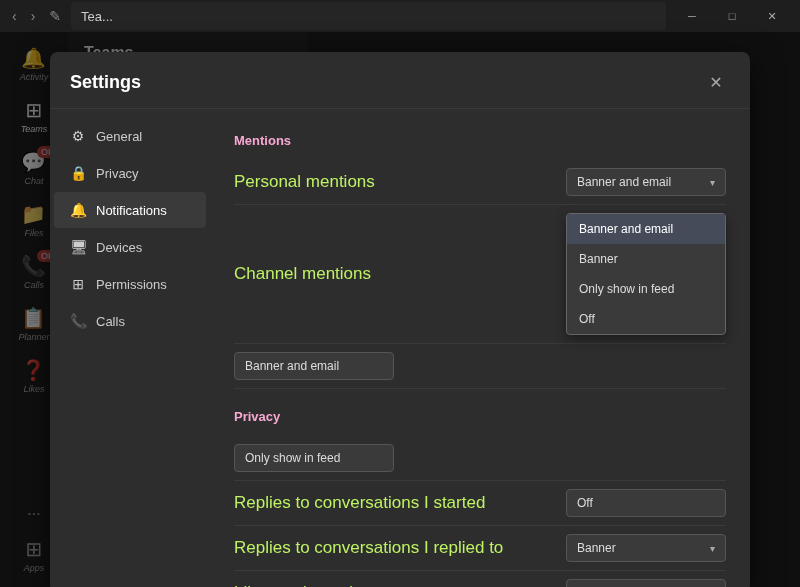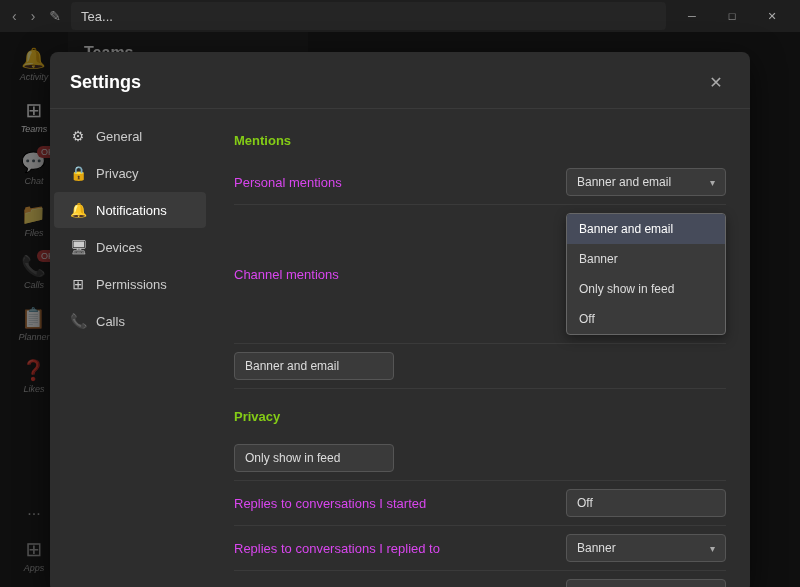--- a/index.html
+++ b/index.html
@@ -211,41 +211,41 @@
     }
     .settings-content::-webkit-scrollbar-thumb {
       background: #555;
       border-radius: 3px;
     }
 
     
     .section-header {
       font-size: 13px;
       font-weight: 700;
-      color: #84cc16;
+      color: #f9a8d4;
       margin: 8px 0 12px;
     }
     .section-header:not(:first-child) {
       margin-top: 20px;
     }
 
     
     .setting-row {
       display: flex;
       align-items: center;
       justify-content: space-between;
       padding: 8px 0;
       border-bottom: 1px solid #3a3a3a;
     }
     .setting-row:last-child {
       border-bottom: none;
     }
     .setting-label {
-      color: #d946ef;
-      font-size: 13px;
+      color: #bef264;
+      font-size: 17px;
       flex: 1;
     }
 
     
     .setting-dropdown {
       display: flex;
       align-items: center;
       background: #3a3a3a;
       border: 1px solid #555;
       border-radius: 4px;

